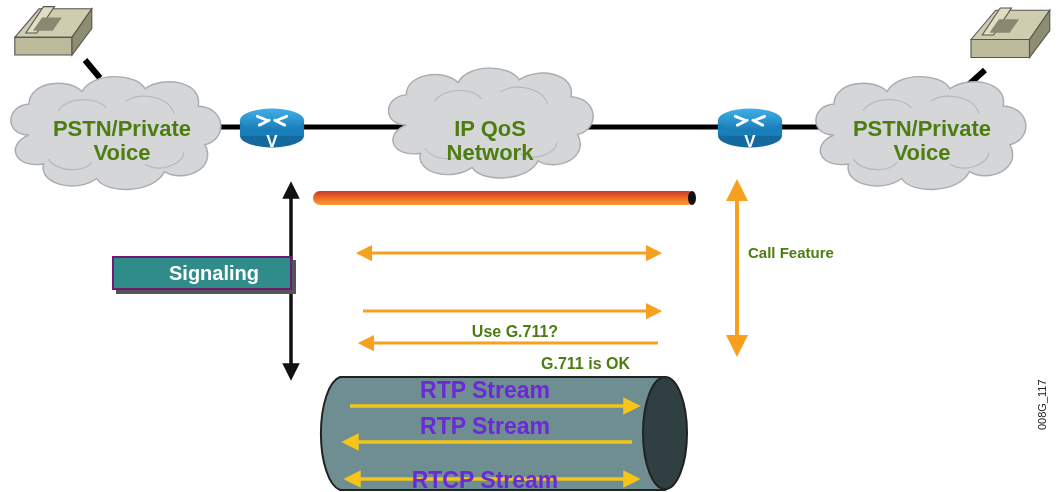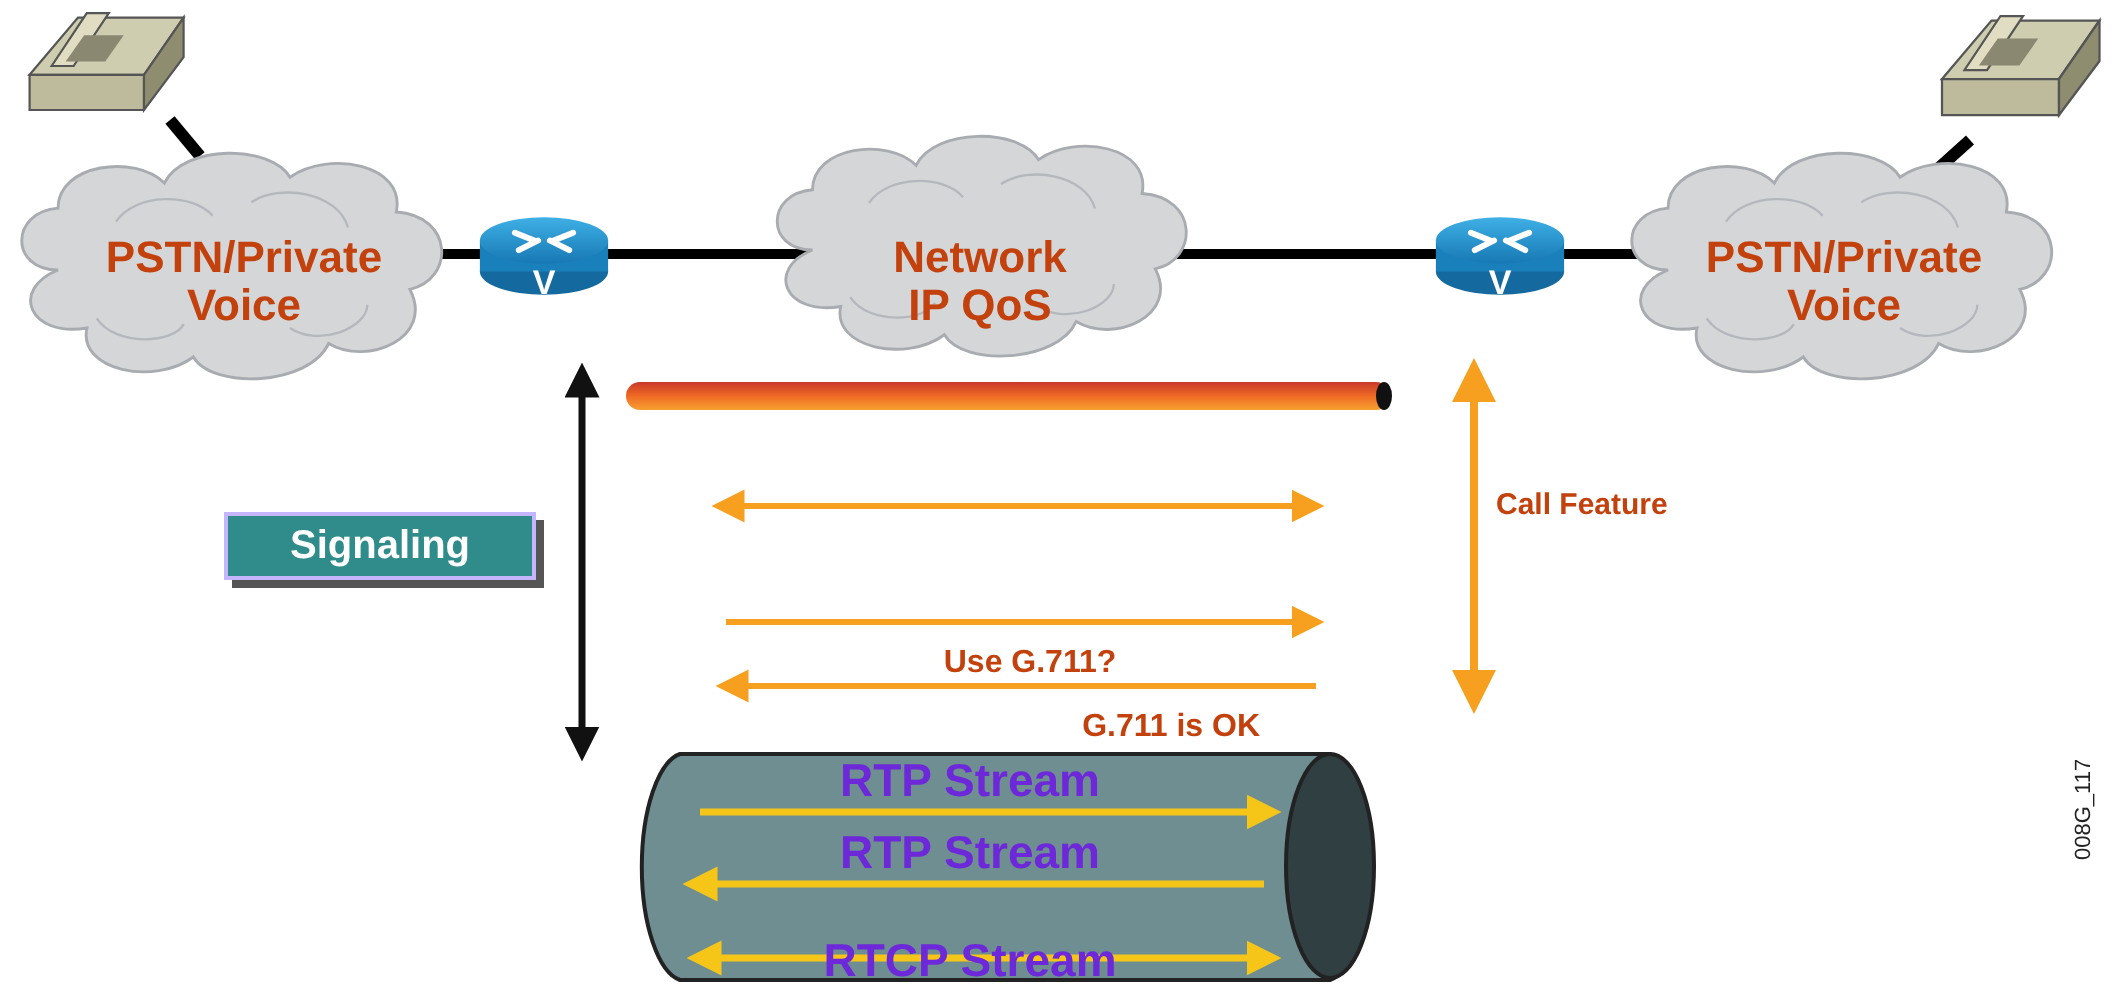--- a/index.html
+++ b/index.html
@@ -1,28 +1,28 @@
 <!DOCTYPE html>
 <html><head>
 <meta charset="utf-8">
 <style>
   html, body { margin: 0; padding: 0; background: #ffffff; }
   body { width: 1062px; height: 492px; position: relative; overflow: hidden;
          font-family: "Liberation Sans", sans-serif; }
   svg.diagram { position: absolute; left: 0; top: 0; }
-  .lbl { position: absolute; font-weight: bold; color: #c2410c; text-align: center;
+  .lbl { position: absolute; font-weight: bold; color: #4d7c0f; text-align: center;
          line-height: 1.08; font-family: "Liberation Sans", sans-serif; }
   .cloud-lbl { font-size: 22px; }
   .msg-lbl { font-size: 16px; margin-top: 39px; }
   .tube-lbl { font-size: 23px; color: #6d28d9; }
   .signal-box { position: absolute; left: 112px; top: 256px; width: 152px; height: 30px;
-                background: #2f8c8a; border: 2px solid #c4b5fd;
+                background: #2f8c8a; border: 2px solid #701a75;
                 box-shadow: 4px 4px 0 #555; color: #fff; font-weight: bold;
                 font-size: 20px; text-align: center; line-height: 30px;
-                font-family: "Liberation Sans", sans-serif; }
+                font-family: "Liberation Sans", sans-serif; padding-left: 24px; }
   .fig-id { position: absolute; left: 1036px; top: 430px; font-size: 11px; color: #222;
             transform: rotate(-90deg); transform-origin: left top; white-space: nowrap;
             font-family: "Liberation Sans", sans-serif; }
 </style>
 </head>
 <body>
 
 <svg class="diagram" width="1062" height="492" viewBox="0 0 1062 492">
   <defs>
     <linearGradient id="pipeGrad" x1="0" y1="0" x2="0" y2="1">
@@ -94,22 +94,22 @@
   <line x1="350" y1="406" x2="632" y2="406" stroke="#f5c518" stroke-width="3.5" marker-end="url(#yelHead)"></line>
   <line x1="632" y1="442" x2="350" y2="442" stroke="#f5c518" stroke-width="3.5" marker-end="url(#yelHead)"></line>
   <line x1="352" y1="479" x2="632" y2="479" stroke="#f5c518" stroke-width="3.5" marker-start="url(#yelHead)" marker-end="url(#yelHead)"></line>
 </svg>
 
 <div class="lbl cloud-lbl" style="left:22px; top:117px; width:200px;">
   <div>PSTN/Private</div>
   <div>Voice</div>
 </div>
 <div class="lbl cloud-lbl" style="left:390px; top:117px; width:200px;">
+  <div>IP QoS</div>
   <div>Network</div>
-  <div>IP QoS</div>
 </div>
 <div class="lbl cloud-lbl" style="left:822px; top:117px; width:200px;">
   <div>PSTN/Private</div>
   <div>Voice</div>
 </div>
 
 <div class="signal-box">Signaling</div>
 
 <div class="lbl" style="left:748px; top:245px; font-size:15px; text-align:left;">
   <div>Call Feature</div>

